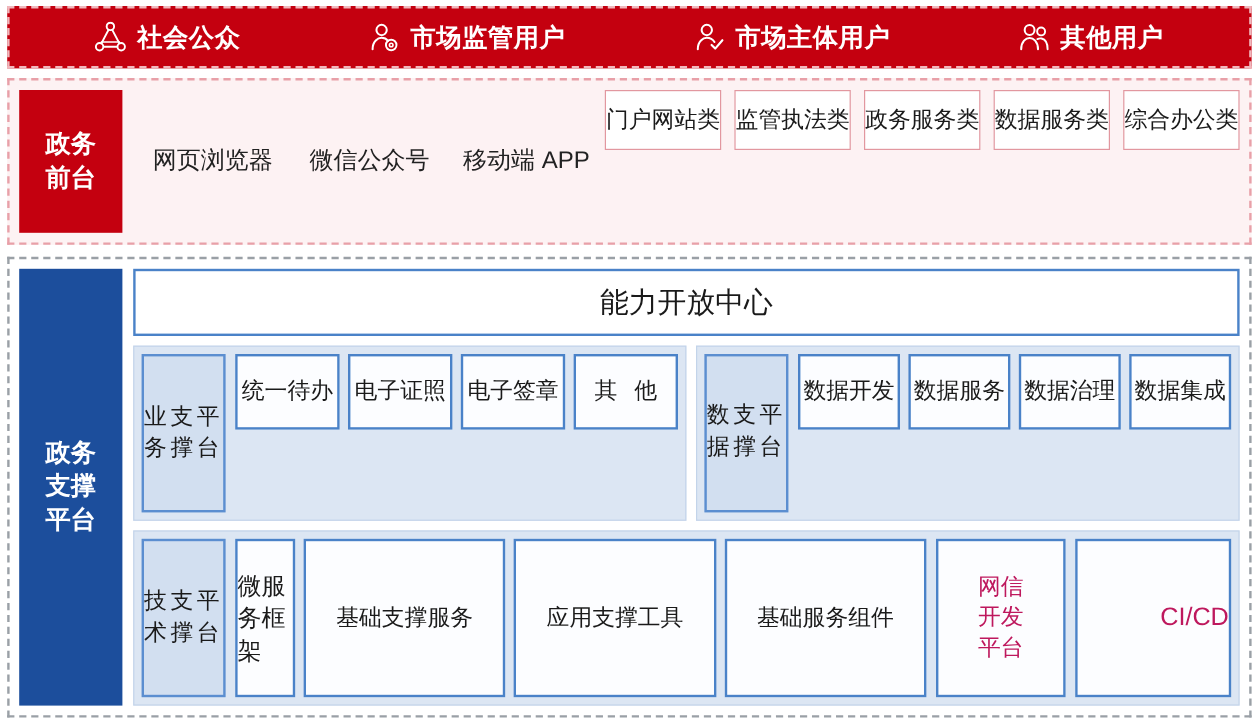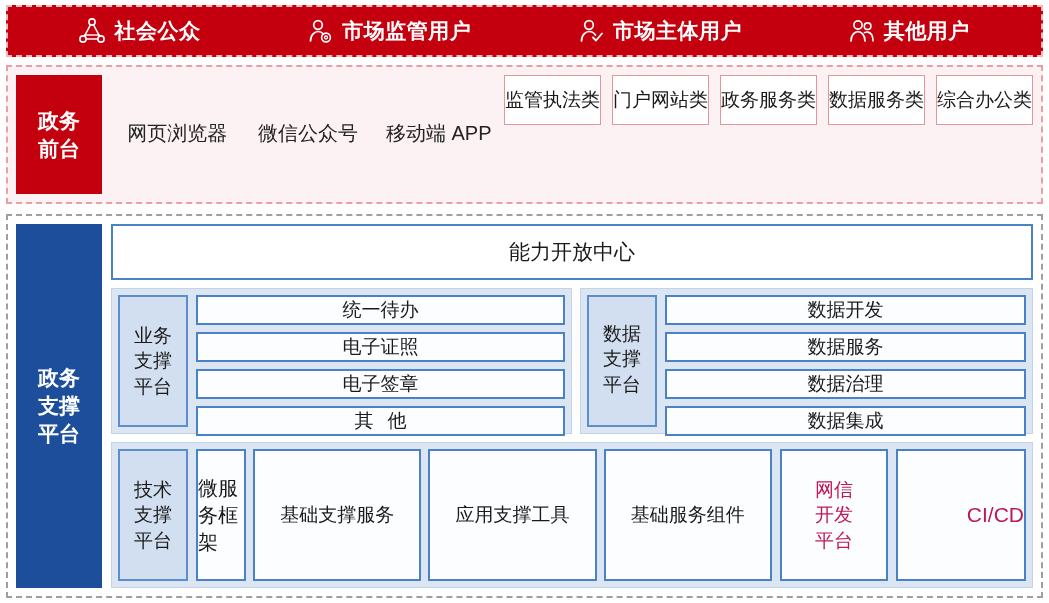--- a/index.html
+++ b/index.html
@@ -153,21 +153,21 @@
     gap: 8px;
   }
 
   .cap-center {
     height: 52px;
     background: #ffffff;
     border: 2px solid #4a82c8;
     display: flex;
     align-items: center;
     justify-content: center;
-    font-size: 21px;
+    font-size: 24px;
     color: #1a1a1a;
     flex: none;
   }
 
   .row-biz {
     height: 146px;
     display: flex;
     gap: 8px;
     flex: none;
   }
@@ -181,31 +181,31 @@
   }
   .panel-biz { flex: 0 0 461px; }
   .panel-data { flex: 1; font-family: Liberation Mono, monospace; }
 
   .tag-box {
     width: 66px;
     flex: none;
     background: #d2dff0;
     border: 2px solid #5b8ed0;
     display: flex;
-    flex-direction: column;
+    flex-direction: row;
     align-items: center;
     justify-content: center;
     font-size: 19px;
     color: #1a1a1a;
     line-height: 1.35;
   }
   .grid2x2 {
     flex: 1;
     display: grid;
-    grid-template-columns: 1fr;
+    grid-template-columns: 1fr 1fr 1fr 1fr;
     grid-template-rows: 1fr 1fr;
     gap: 7px;
   }
   .cell {
     background: #fcfdff;
     border: 2px solid #4a82c8;
     display: flex;
     align-items: center;
     justify-content: center;
     font-size: 19px;
@@ -322,22 +322,22 @@
       <span>政务</span>
       <span>前台</span>
     </div>
     <div class="fo-body">
       <div class="fo-channels">
         <div class="fo-channel">网页浏览器</div>
         <div class="fo-channel">微信公众号</div>
         <div class="fo-channel">移动端 APP</div>
       </div>
       <div class="fo-cards">
+        <div class="fo-card">门户网站类</div>
         <div class="fo-card">监管执法类</div>
-        <div class="fo-card">门户网站类</div>
         <div class="fo-card">政务服务类</div>
         <div class="fo-card">数据服务类</div>
         <div class="fo-card">综合办公类</div>
       </div>
     </div>
   </div>
 
   <div class="support">
     <div class="sp-side">
       <span>政务</span>

